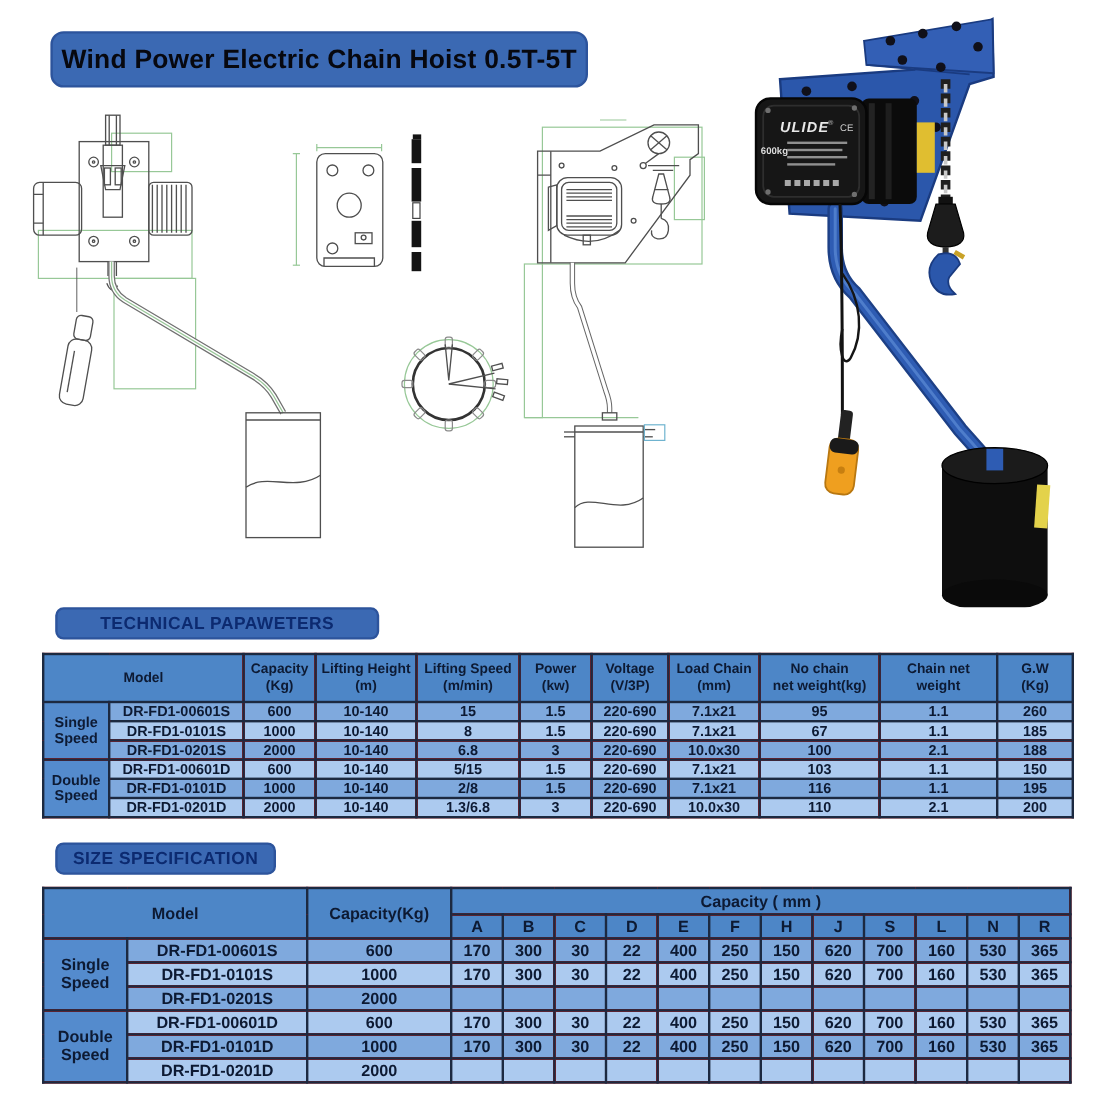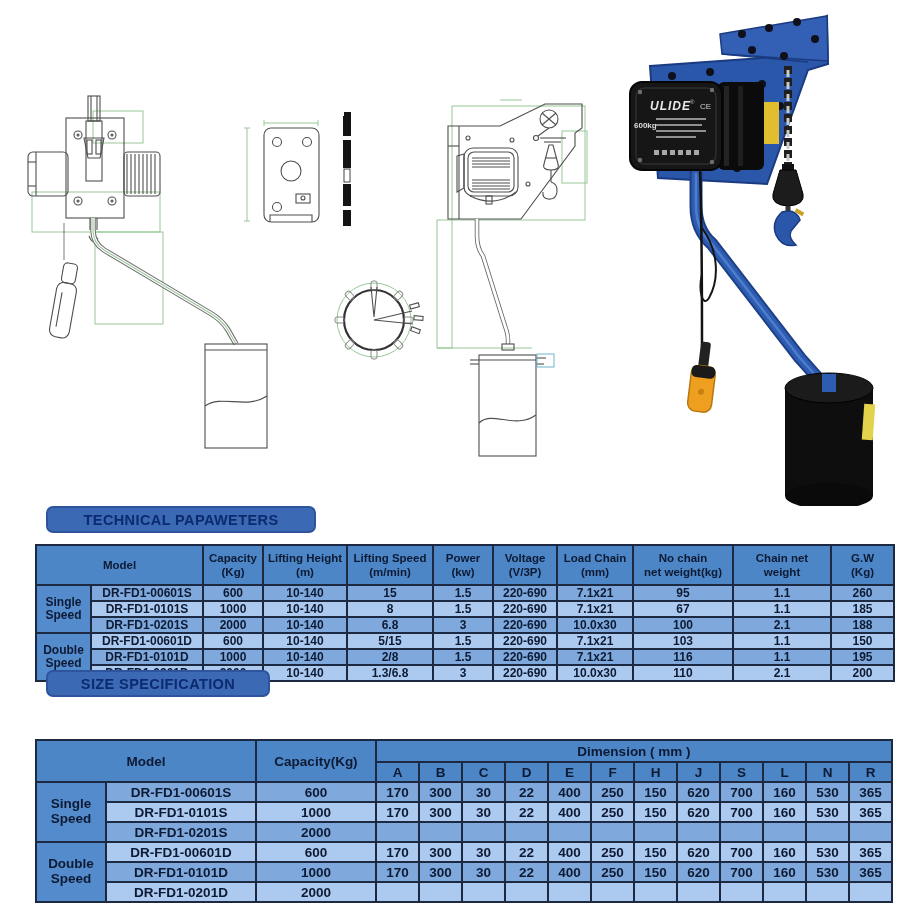--- a/index.html
+++ b/index.html
@@ -2,21 +2,21 @@
 <html><head>
 <meta charset="utf-8">
 <style>
   *{box-sizing:border-box;margin:0;padding:0}
   html,body{width:914px;height:914px;background:#fff;font-family:"Liberation Sans",sans-serif}
   #page{position:relative;width:914px;height:914px;background:#fff;overflow:hidden}
   .banner{position:absolute;background:#3b69b3;border:2px solid #2d549c;display:flex;align-items:center;justify-content:center;font-weight:bold}
   #title-banner{left:42px;top:26px;width:448px;height:47px;border-radius:11px;font-size:22px;color:#07080f;letter-spacing:.2px}
   .section-banner{height:27px;border-radius:7px;font-size:14.5px;color:#0c2a70;letter-spacing:.4px}
   #tech-banner{left:46px;top:506px;width:270px}
-  #size-banner{left:46px;top:670px;width:224px}
+  #size-banner{left:46px;top:702px;width:184px}
   table{position:absolute;left:35px;border-collapse:collapse;table-layout:fixed;background:#b91c1c}
   #tech-table{top:544px;width:858px}
   #size-table{top:739px;width:858px}
   th,td{border:2px solid #1c2940;text-align:center;vertical-align:middle;color:#0d1a33;overflow:hidden;padding:0}
   th{background:#4d86c7;font-weight:bold;white-space:pre-line}
   #tech-table th{font-size:11.5px;height:40px;line-height:1.25}
   #tech-table td{font-size:12px;height:16px;font-weight:bold;line-height:1.05}
   #size-table th{font-size:13.5px}
   #size-table thead tr.dim-row th{height:22px}
   #size-table thead tr.letters-row th{height:20px}
@@ -30,20 +30,23 @@
   #drawings{left:0;top:88px}
   #photo{left:612px;top:6px}
   .dline{stroke:#4f4f4f;stroke-width:1.1;fill:none}
   .gline{stroke:#97c897;stroke-width:1;fill:none}
 </style>
 </head>
 <body>
 
 <div id="page">
 
+  <div id="title-banner" class="banner">
+    <span>Wind Power Electric Chain Hoist 0.5T-5T</span>
+  </div>
 
   <svg id="drawings" width="620" height="420" viewBox="0 0 620 420">
 
     <g>
       <g class="gline">
         <rect x="93" y="23" width="50" height="32"></rect>
         <rect x="32" y="104" width="128" height="40"></rect>
         <rect x="95" y="144" width="68" height="92"></rect>
       </g>
       <g class="dline">
@@ -437,21 +440,21 @@
         <col>
         <col>
         <col>
         <col>
         <col>
     </colgroup>
     <thead>
       <tr class="dim-row">
         <th colspan="2" rowspan="2">Model</th>
         <th rowspan="2">Capacity(Kg)</th>
-        <th colspan="12">Dimension ( mm )</th>
+        <th colspan="12">Capacity ( mm )</th>
       </tr>
       <tr class="letters-row">
         <th>A</th>
         <th>B</th>
         <th>C</th>
         <th>D</th>
         <th>E</th>
         <th>F</th>
         <th>H</th>
         <th>J</th>

